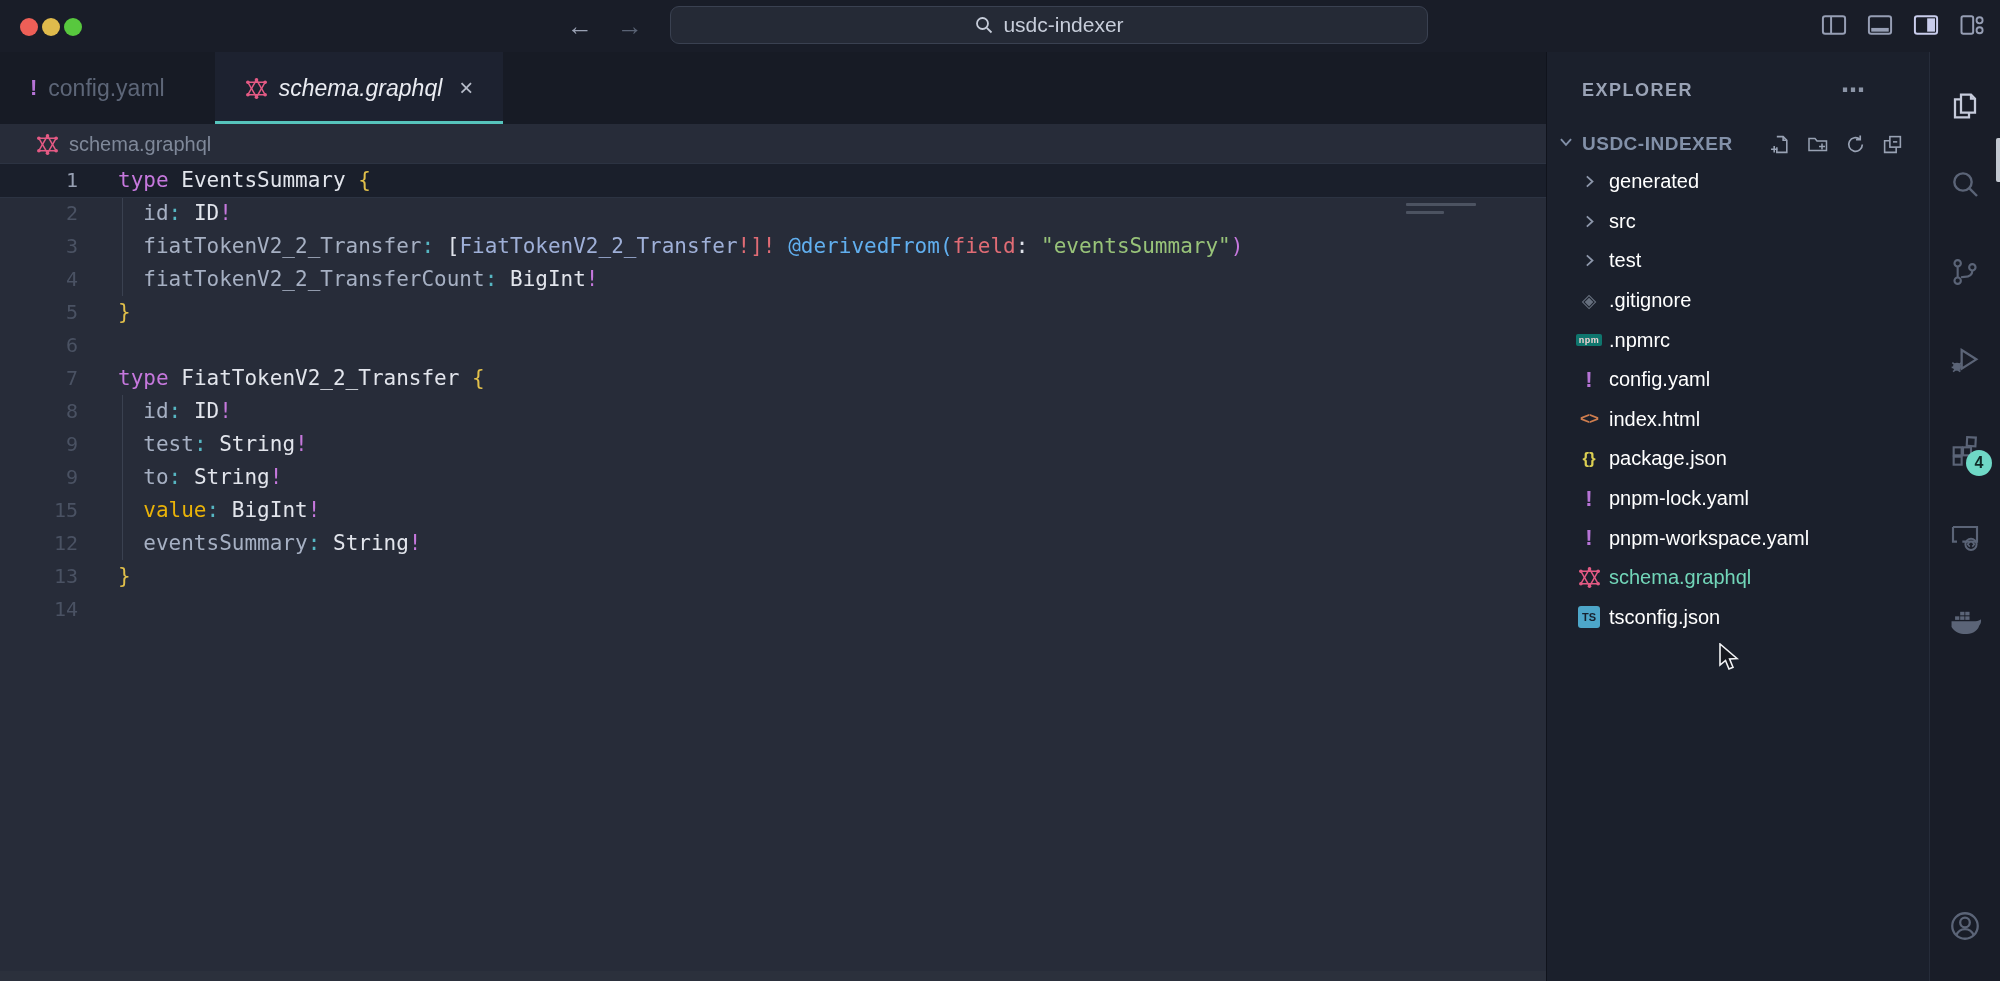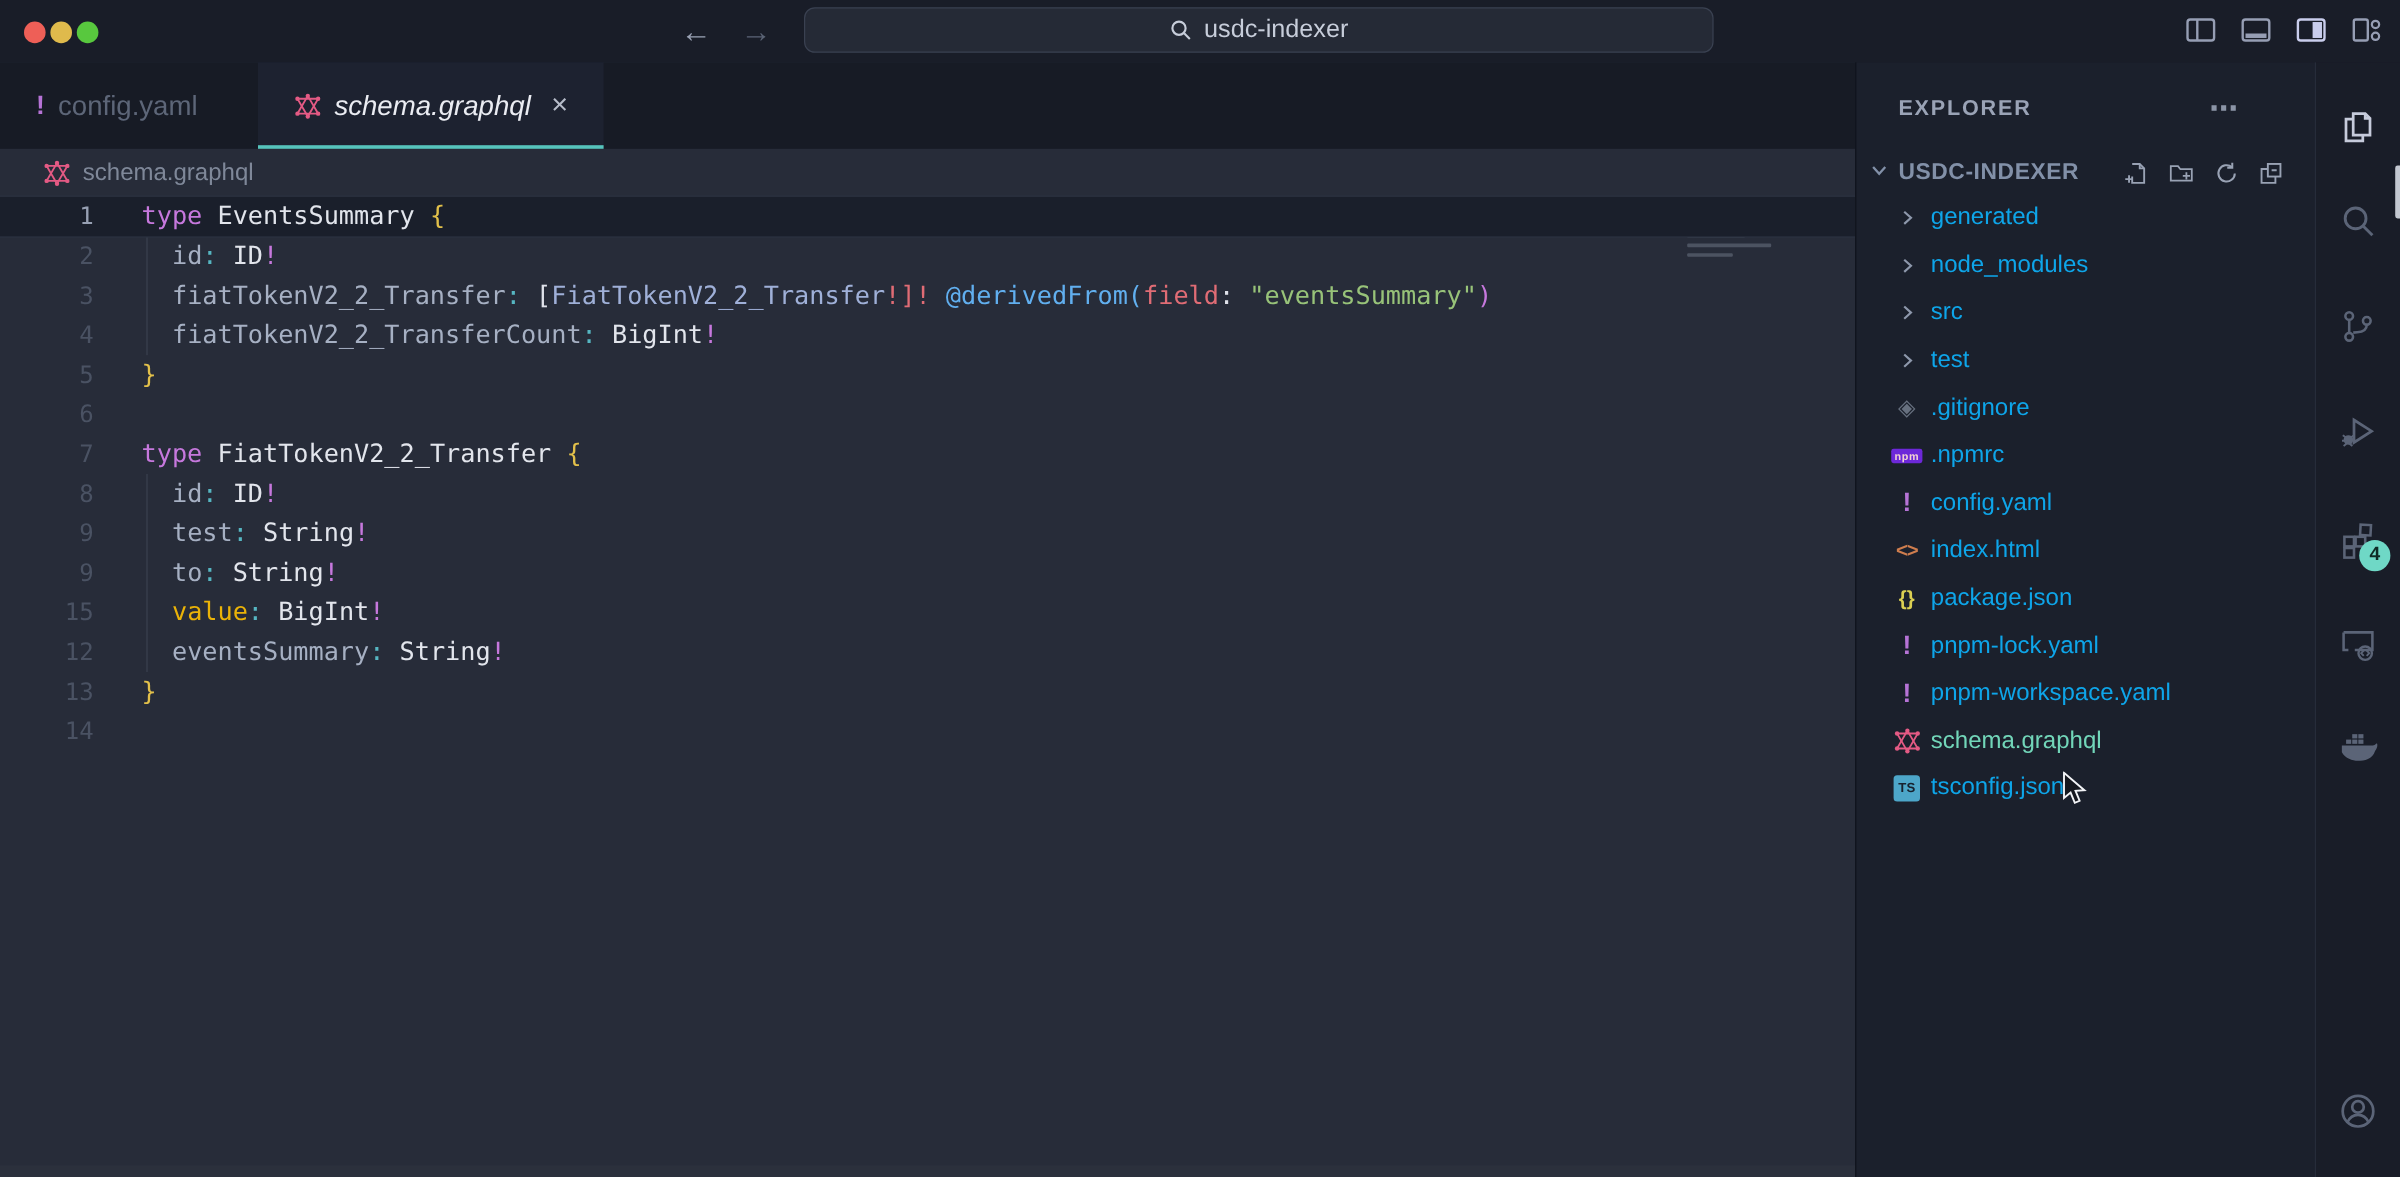--- a/index.html
+++ b/index.html
@@ -58,23 +58,23 @@
   .exp-title { margin-left:35px; font-size:18px; letter-spacing:1.5px; color:#9aa3b6; font-weight:bold; }
   .exp-more { margin-left:auto; margin-right:62px; color:#8b94a6; font-size:24px; letter-spacing:2px; font-weight:bold; }
   .project-row { position:absolute; left:0; top:72px; width:100%; height:40px; display:flex; align-items:center; }
   .proj-chev { margin-left:10px; }
   .proj-name { margin-left:7px; font-size:19px; font-weight:bold; color:#8290a8; letter-spacing:.5px; }
   .proj-actions { margin-left:auto; margin-right:26px; display:flex; gap:16px; align-items:center; }
   .proj-actions span { display:flex; }
   .tree { position:absolute; left:0; top:110px; width:100%; }
   .tree-row { height:39.6px; display:flex; align-items:center; cursor:default; }
   .tree-ico { width:30px; margin-left:27px; display:flex; justify-content:center; align-items:center; }
-  .tree-label { margin-left:5px; font-size:20px; color:#0ea5e9; }
+  .tree-label { margin-left:5px; font-size:20px; color:#ffffff; }
   .tree-row.selected .tree-label { color:#72d6b9; }
-  .npm-badge { background:#6d28d9; color:#f3d2d2; border-radius:2px; font-size:9px; font-weight:bold; padding:1px 3px; letter-spacing:.5px; }
+  .npm-badge { background:#0f766e; color:#f3d2d2; border-radius:2px; font-size:9px; font-weight:bold; padding:1px 3px; letter-spacing:.5px; }
   .ts-badge { background:#4da6c9; color:#17212e; border-radius:3px; font-size:11px; font-weight:bold; width:22px; height:22px; display:flex; align-items:center; justify-content:center; }
   .glyph-yaml { color:#b673d6; font-weight:bold; font-size:22px; }
   .glyph-html { color:#cf7d4e; font-weight:bold; font-size:17px; letter-spacing:-1px; }
   .glyph-json { color:#dbcf52; font-weight:bold; font-size:17px; }
   .glyph-git  { color:#67707f; font-size:19px; }
   
   .act-item { position:absolute; left:0; width:70px; height:56px; display:flex; align-items:center; justify-content:center; }
   .act-item svg { display:block; }
   .badge { position:absolute; right:8px; bottom:2px; width:26px; height:26px; border-radius:50%; background:#6fd8c6; color:#0f2a26; font-size:16px; font-weight:bold; display:flex; align-items:center; justify-content:center; }
   .active-edge { position:absolute; right:0; top:86px; width:4px; height:44px; background:#e2e6ee; opacity:.85; border-radius:2px 0 0 2px; }
@@ -248,28 +248,20 @@
             </svg>
           </span>
           <span class="tree-label">generated</span>
         </div>
         <div class="tree-row">
           <span class="tree-ico">
             <svg width="17" height="17" viewBox="0 0 16 16">
               <path d="M5.5 3.2 L10.8 8 L5.5 12.8" fill="none" stroke="#8d97ab" stroke-width="1.7"></path>
             </svg>
           </span>
-          <span class="tree-label">node_modules</span>
-        </div>
-        <div class="tree-row">
-          <span class="tree-ico">
-            <svg width="17" height="17" viewBox="0 0 16 16">
-              <path d="M5.5 3.2 L10.8 8 L5.5 12.8" fill="none" stroke="#8d97ab" stroke-width="1.7"></path>
-            </svg>
-          </span>
           <span class="tree-label">src</span>
         </div>
         <div class="tree-row">
           <span class="tree-ico">
             <svg width="17" height="17" viewBox="0 0 16 16">
               <path d="M5.5 3.2 L10.8 8 L5.5 12.8" fill="none" stroke="#8d97ab" stroke-width="1.7"></path>
             </svg>
           </span>
           <span class="tree-label">test</span>
         </div>

